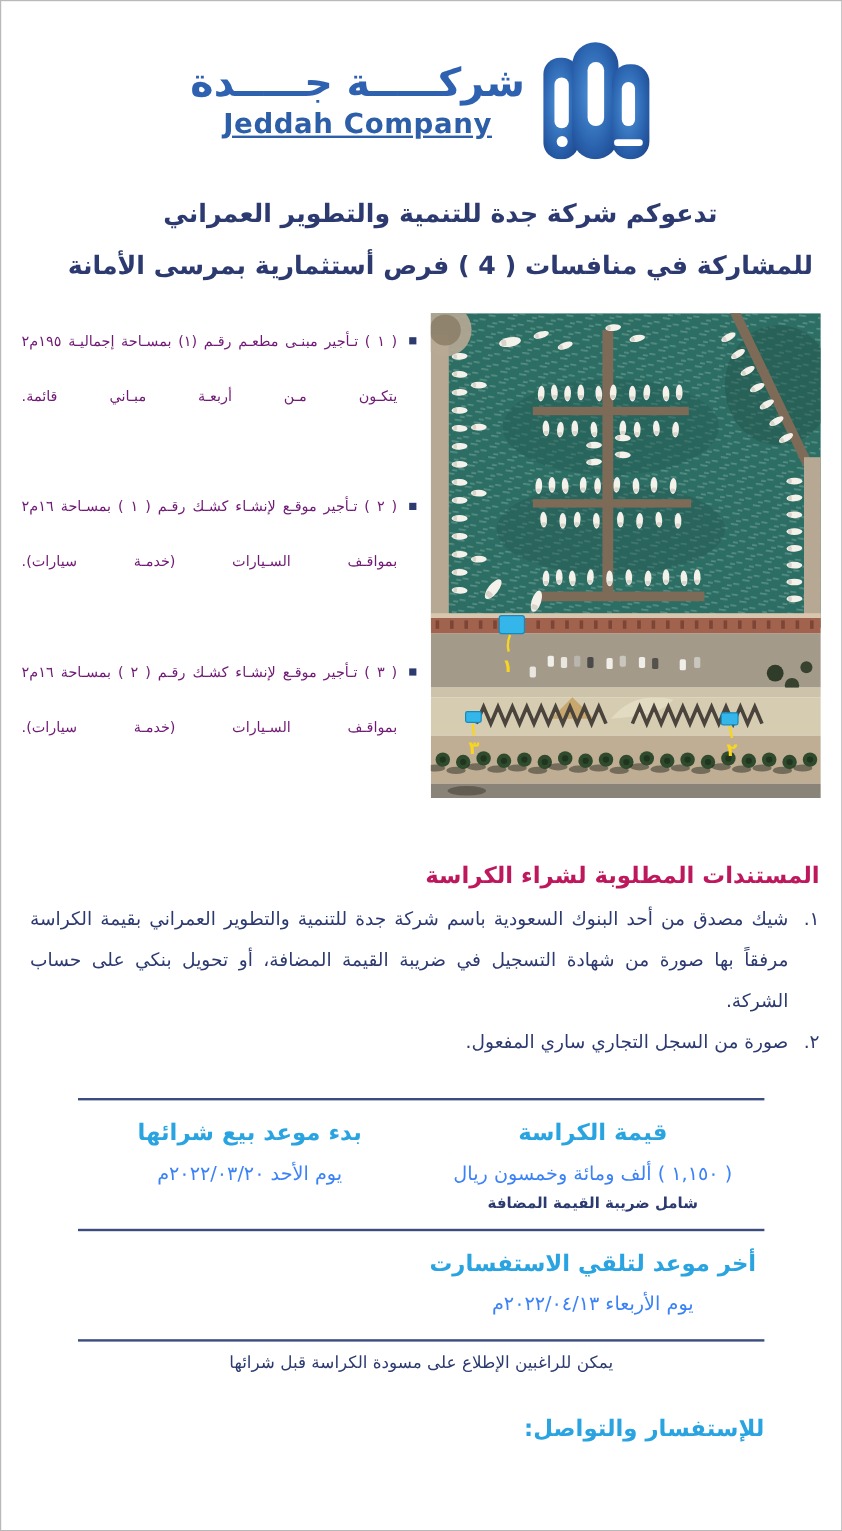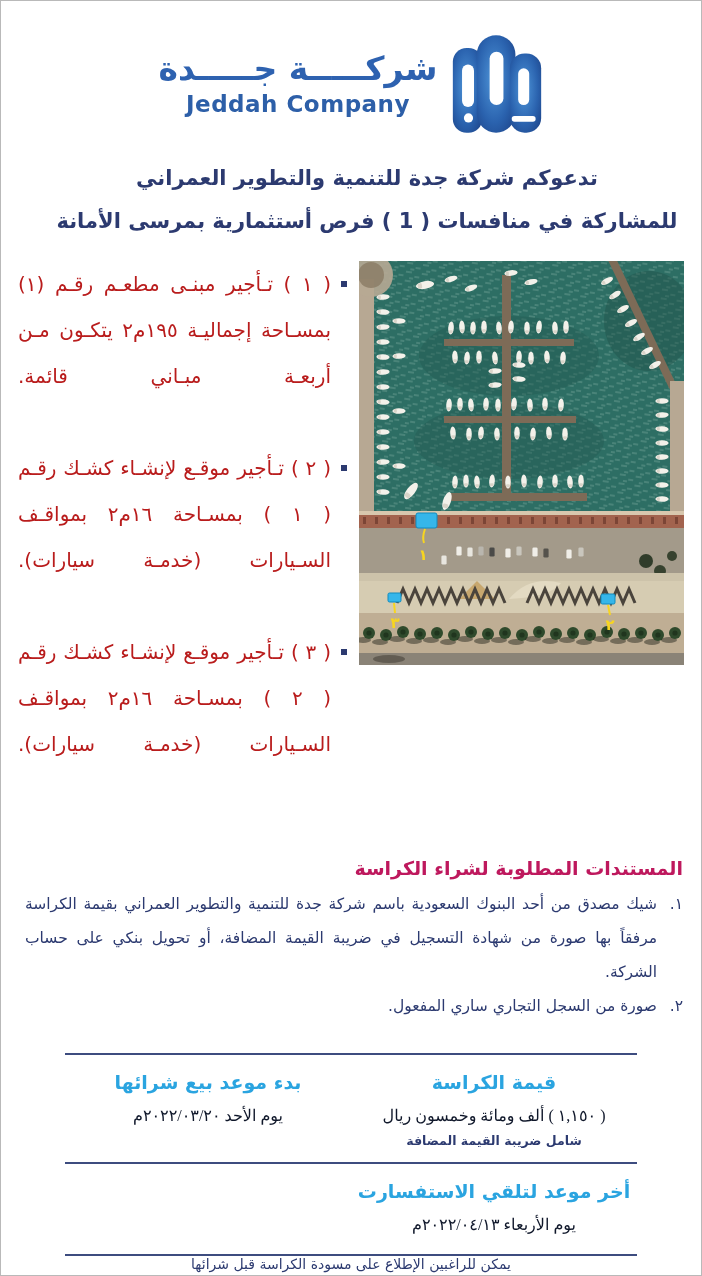--- a/index.html
+++ b/index.html
@@ -8,51 +8,51 @@
     position:relative;width:702px;height:1276px;margin:0 auto;
     background:#ffffff;border:1px solid #b9b9b9;overflow:hidden;
     font-family:"DejaVu Sans","Liberation Sans",sans-serif;color:#2c3a70;
   }
   .rtl{direction:rtl;unicode-bidi:embed;}
 
   
   .logo-row{display:flex;justify-content:center;align-items:center;gap:14px;margin-top:30px;height:104px;}
   .logo-text{display:flex;flex-direction:column;align-items:center;}
   .logo-ar{font-size:33px;font-weight:bold;color:#2e62b0;line-height:1.2;white-space:nowrap;}
-  .logo-en{font-size:23px;font-weight:bold;color:#2d5fa8;letter-spacing:.5px;margin-top:2px;}
+  .logo-en{font-size:23px;font-weight:bold;color:#2d5fa8;letter-spacing:.5px;margin-top:2px;text-decoration:underline;}
 
   
   .title-block{margin-top:22px;text-align:center;padding-left:32px;}
   .title-line{font-size:21px;font-weight:bold;color:#2c3a70;line-height:43px;}
 
   
   .content-row{display:flex;flex-direction:row;direction:rtl;gap:12px;margin-top:18px;padding:0 17px;}
   .aerial-wrap{flex:0 0 325px;height:404px;}
   .aerial-wrap svg{display:block;width:325px;height:404px;}
   .opp-col{flex:1;direction:rtl;}
   .opp-item{display:flex;direction:rtl;align-items:flex-start;}
   .bullet-sq{flex:0 0 6px;width:6px;height:6px;background:#2c3a70;margin-top:20px;margin-left:10px;}
-  .opp-text{margin:0;font-size:20px;line-height:46px;text-align:justify;text-justify:inter-word;color:#b91c1c;}
+  .opp-text{margin:0;font-size:12px;line-height:46px;text-align:justify;text-justify:inter-word;color:#701a75;}
   .opp-text:after{content:"";display:inline-block;width:100%;}
 
   
   .docs-heading{margin-top:44px;padding:0 18px;text-align:right;font-size:19px;font-weight:bold;color:#be185d;}
   .docs-list{margin-top:8px;padding:0 18px 0 24px;}
   .doc-item{display:flex;direction:rtl;align-items:flex-start;}
   .doc-num{flex:0 0 26px;font-size:15.5px;line-height:34px;color:#2c3a70;}
   .doc-text{margin:0;font-size:15.5px;line-height:34px;text-align:justify;color:#2c3a70;}
 
   
   .info-table{margin:30px 64px 0 64px;border-top:2px solid #3d4c7f;}
   .info-row{display:grid;grid-template-columns:1fr 1fr;direction:rtl;border-bottom:2px solid #3d4c7f;padding:12px 0 14px 0;}
   .cell{text-align:center;}
   .cell-head{font-size:19px;font-weight:bold;color:#2aa4e0;line-height:30px;}
-  .cell-value{font-size:16px;color:#0f172a;line-height:30px;margin-top:4px;font-family:Liberation Serif, serif;}
+  .cell-value{font-size:16px;color:#3b82f6;line-height:30px;margin-top:4px;}
   .cell-note{font-size:12.5px;font-weight:bold;color:#2c3a70;margin-top:2px;}
-  .table-footnote{text-align:center;font-size:14px;color:#2c3a70;}
+  .table-footnote{margin-top:10px;text-align:center;font-size:14px;color:#2c3a70;}
 
   
   .contact-heading{margin-top:36px;padding:0 64px;text-align:right;font-size:19px;font-weight:bold;color:#2aa4e0;}
 
   
   .mk-label{font-family:"DejaVu Sans",sans-serif;font-size:15px;font-weight:bold;fill:#f7d520;}
 </style>
 </head>
 <body>
 
@@ -81,21 +81,21 @@
         <circle cx="19" cy="92" r="5"></circle>
         <rect x="42" y="20" width="15" height="58" rx="7.5"></rect>
         <rect x="73" y="38" width="12" height="40" rx="6"></rect>
         <rect x="66" y="90" width="26" height="6" rx="3"></rect>
       </g>
     </svg>
   </div>
 
   <div class="title-block rtl">
     <div class="title-line">تدعوكم شركة جدة للتنمية والتطوير العمراني</div>
-    <div class="title-line">للمشاركة في منافسات ( 1 ) فرص أستثمارية بمرسى الأمانة</div>
+    <div class="title-line">للمشاركة في منافسات ( 4 ) فرص أستثمارية بمرسى الأمانة</div>
   </div>
 
   <div class="content-row">
 
     <div class="aerial-wrap">
       <svg viewBox="0 0 325 404">
         <defs>
           <pattern id="waves" width="16" height="9" patternUnits="userSpaceOnUse" patternTransform="rotate(8)">
             <path d="M0,4 h6 M9,8 h5 M4,1 h4" stroke="#cfe8e0" stroke-width="1" opacity="0.35"></path>
           </pattern>

